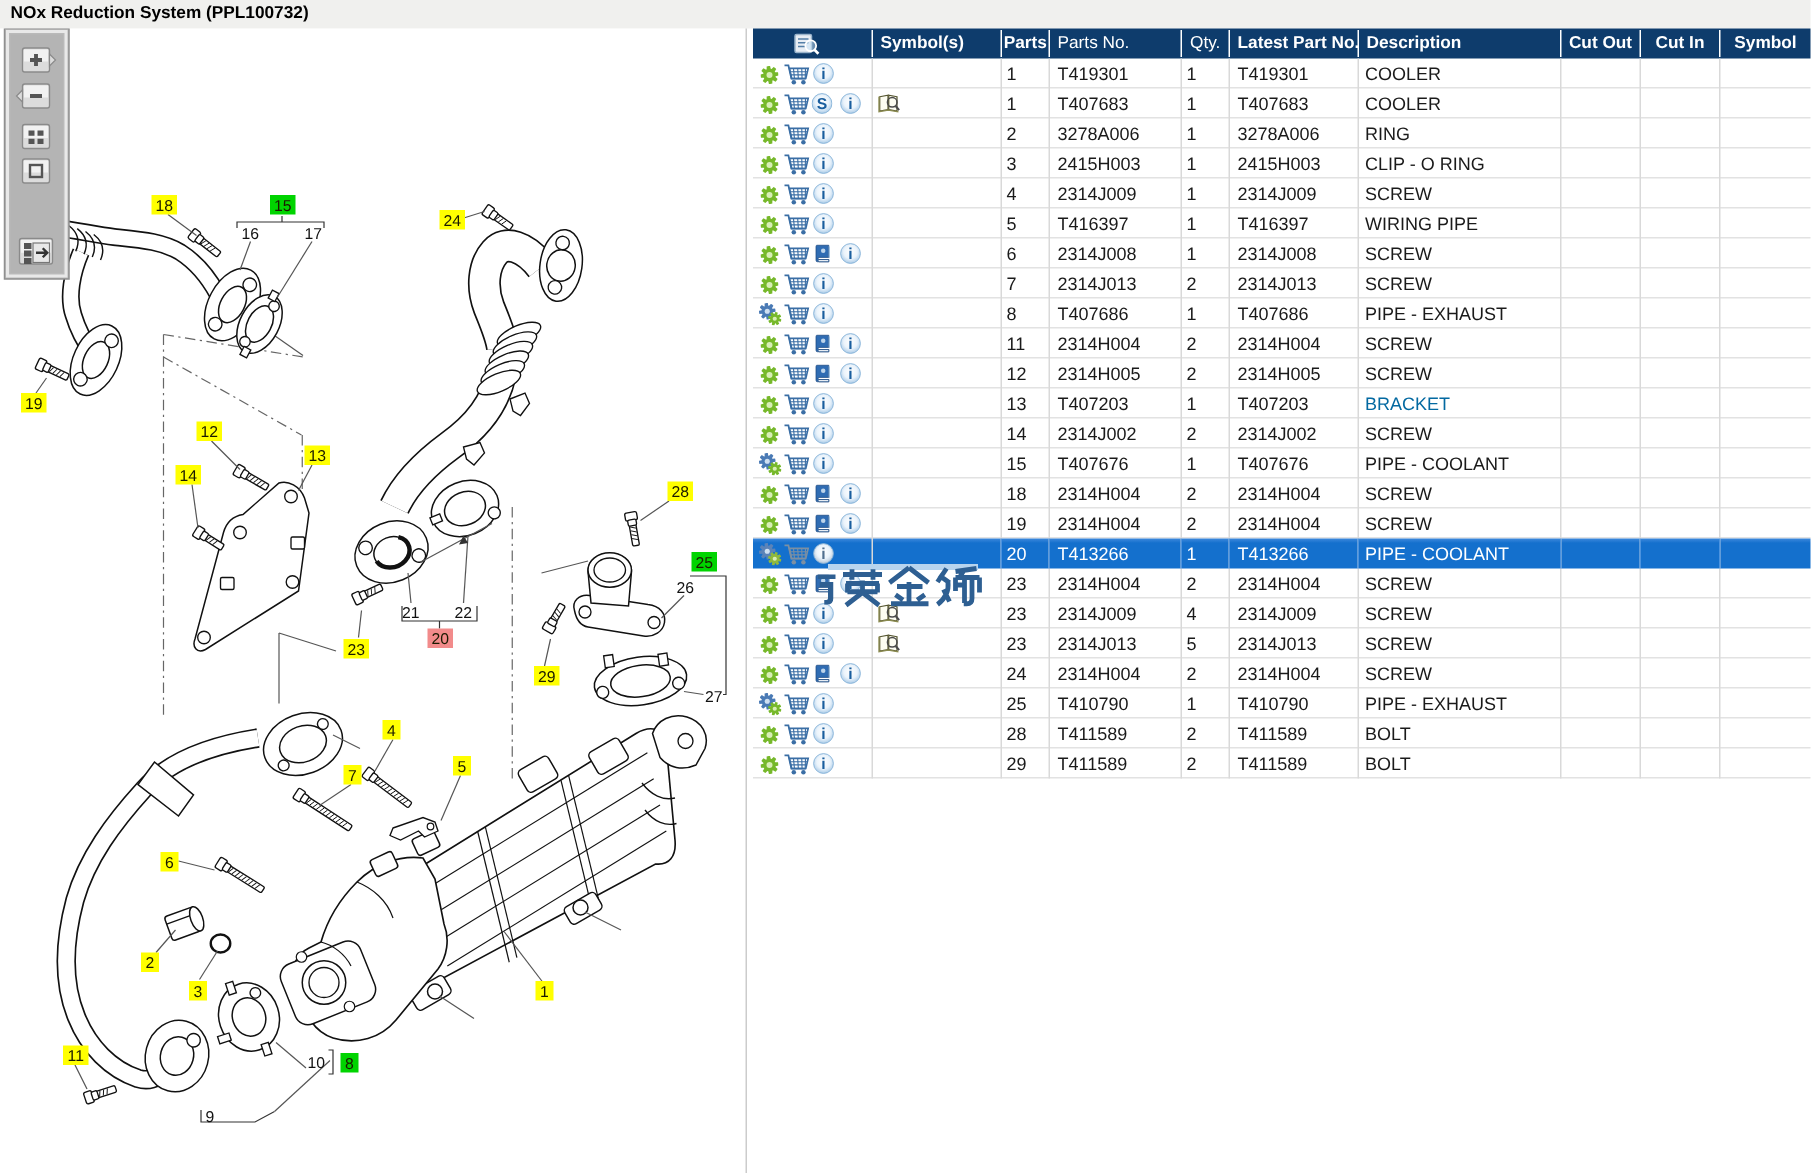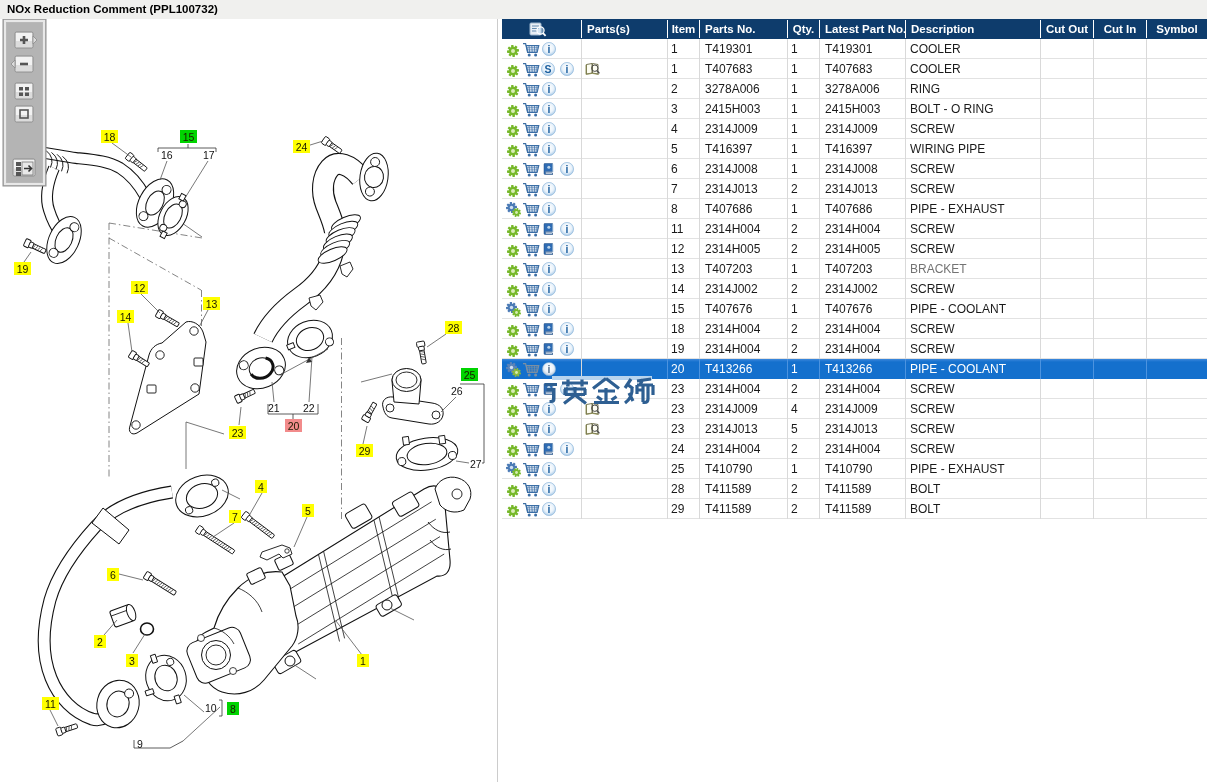--- a/index.html
+++ b/index.html
@@ -1,21 +1,21 @@
 <!DOCTYPE html>
 <html><head><meta charset="utf-8"><title>NOx Reduction System</title>
 <style>
 html,body{margin:0;padding:0;width:1207px;height:782px;overflow:hidden;background:#fff;
 font-family:"Liberation Sans",sans-serif;}
 *{box-sizing:border-box;}
 svg text{font-family:"Liberation Sans",sans-serif;}
 </style></head>
 <body>
 <div style="position:absolute;left:0;top:0;width:1207px;height:19px;background:#f0f0ee;"></div>
-<div style="position:absolute;left:7px;top:0;height:19px;line-height:18px;font-size:11.5px;font-weight:bold;color:#000;">NOx Reduction Comment (PPL100732)</div>
+<div style="position:absolute;left:7px;top:0;height:19px;line-height:18px;font-size:11.5px;font-weight:bold;color:#000;">NOx Reduction System (PPL100732)</div>
 <svg width="497" height="763" viewBox="0 19 497 763" style="position:absolute;left:0;top:19px;">
 <rect x="0" y="19" width="497" height="763" fill="#fff"></rect>
 <line x1="109" y1="223" x2="202" y2="238" stroke="#666" stroke-width="0.8" stroke-dasharray="7 3 1.5 3"></line>
 <line x1="109" y1="223" x2="109" y2="477" stroke="#666" stroke-width="0.8" stroke-dasharray="7 3 1.5 3"></line>
 <line x1="109" y1="238" x2="201" y2="290" stroke="#666" stroke-width="0.8" stroke-dasharray="7 3 1.5 3"></line>
 <line x1="201.5" y1="290" x2="201.5" y2="331" stroke="#666" stroke-width="0.8" stroke-dasharray="7 3 1.5 3"></line>
 <line x1="341.5" y1="338" x2="341.5" y2="521" stroke="#666" stroke-width="0.8" stroke-dasharray="7 3 1.5 3"></line>
 <line x1="172" y1="216" x2="202" y2="237" stroke="#555" stroke-width="0.8"></line>
 <line x1="186" y1="422" x2="186" y2="469" stroke="#555" stroke-width="0.8"></line>
 <line x1="186" y1="422" x2="224" y2="434" stroke="#555" stroke-width="0.8"></line>
@@ -434,27 +434,27 @@
         <rect x="16" y="172" width="5" height="4"></rect>
       </g>
       <rect x="22" y="162" width="11" height="13" fill="#e8e8e8" stroke="#777" stroke-width="0.8"></rect>
       <path d="M 24,168.5 L 31,168.5 M 28.5,165.5 L 31.5,168.5 L 28.5,171.5" stroke="#333" stroke-width="1.6" fill="none"></path>
     </g>
 </svg>
 <div style="position:absolute;left:497px;top:19px;width:1px;height:763px;background:#cccccc;"></div>
 <div style="position:absolute;left:502px;top:19px;width:705px;height:763px;">
 <div style="position:absolute;left:0;top:0;width:705px;height:20px;background:#0e3c6c;"></div>
 <div style="position:absolute;left:79px;top:1px;width:1px;height:18px;background:#fff;"></div>
-<div style="position:absolute;left:85px;top:0;height:20px;line-height:20px;color:#fff;font-weight:bold;font-size:11.5px;">Parts(s)</div>
+<div style="position:absolute;left:85px;top:0;height:20px;line-height:20px;color:#fff;font-weight:bold;font-size:11.5px;">Symbol(s)</div>
 <div style="position:absolute;left:165px;top:1px;width:1px;height:18px;background:#fff;"></div>
-<div style="position:absolute;left:166px;top:0;width:31px;height:20px;line-height:20px;text-align:center;color:#fff;font-weight:bold;font-size:11.5px;">Item</div>
+<div style="position:absolute;left:166px;top:0;width:31px;height:20px;line-height:20px;text-align:center;color:#fff;font-weight:bold;font-size:11.5px;">Parts</div>
 <div style="position:absolute;left:197px;top:1px;width:1px;height:18px;background:#fff;"></div>
-<div style="position:absolute;left:203px;top:0;height:36px;line-height:20px;color:#fff;font-weight:bold;font-size:11.5px;">Parts No.</div>
+<div style="position:absolute;left:203px;top:0;height:36px;line-height:20px;color:#fff;font-weight:normal;font-size:11.5px;">Parts No.</div>
 <div style="position:absolute;left:285px;top:1px;width:1px;height:18px;background:#fff;"></div>
-<div style="position:absolute;left:286px;top:0;width:31px;height:20px;line-height:20px;text-align:center;color:#fff;font-weight:bold;font-size:11.5px;">Qty.</div>
+<div style="position:absolute;left:286px;top:0;width:31px;height:20px;line-height:20px;text-align:center;color:#fff;font-weight:normal;font-size:11.5px;">Qty.</div>
 <div style="position:absolute;left:317px;top:1px;width:1px;height:18px;background:#fff;"></div>
 <div style="position:absolute;left:323px;top:0;height:20px;line-height:20px;color:#fff;font-weight:bold;font-size:11.5px;">Latest Part No.</div>
 <div style="position:absolute;left:403px;top:1px;width:1px;height:18px;background:#fff;"></div>
 <div style="position:absolute;left:409px;top:0;height:20px;line-height:20px;color:#fff;font-weight:bold;font-size:11.5px;">Description</div>
 <div style="position:absolute;left:538px;top:1px;width:1px;height:18px;background:#fff;"></div>
 <div style="position:absolute;left:539px;top:0;width:52px;height:20px;line-height:20px;text-align:center;color:#fff;font-weight:bold;font-size:11.5px;">Cut Out</div>
 <div style="position:absolute;left:591px;top:1px;width:1px;height:18px;background:#fff;"></div>
 <div style="position:absolute;left:592px;top:0;width:52px;height:20px;line-height:20px;text-align:center;color:#fff;font-weight:bold;font-size:11.5px;">Cut In</div>
 <div style="position:absolute;left:644px;top:1px;width:1px;height:18px;background:#fff;"></div>
 <div style="position:absolute;left:645px;top:0;width:60px;height:20px;line-height:20px;text-align:center;color:#fff;font-weight:bold;font-size:11.5px;">Symbol</div>
@@ -572,21 +572,21 @@
           </radialGradient>
         </defs>
 <circle cx="7" cy="7" r="6.6" fill="url(#gi)" stroke="#86b2d8" stroke-width="0.6"></circle>
 <text x="7" y="10.6" font-family="Liberation Serif" font-size="10.5" font-weight="bold" fill="#1a5e9e" text-anchor="middle">i</text>
 </svg></div>
 <div style="position:absolute;left:0;top:79px;width:705px;height:1px;background:#e2e2e2;"></div>
 <div style="position:absolute;left:169px;top:80px;height:20px;line-height:20px;font-size:12px;color:#1a1a1a;white-space:nowrap;">3</div>
 <div style="position:absolute;left:203px;top:80px;height:20px;line-height:20px;font-size:12px;color:#1a1a1a;white-space:nowrap;">2415H003</div>
 <div style="position:absolute;left:289px;top:80px;height:20px;line-height:20px;font-size:12px;color:#1a1a1a;white-space:nowrap;">1</div>
 <div style="position:absolute;left:323px;top:80px;height:20px;line-height:20px;font-size:12px;color:#1a1a1a;white-space:nowrap;">2415H003</div>
-<div style="position:absolute;left:408px;top:80px;height:20px;line-height:20px;font-size:12px;color:#1a1a1a;white-space:nowrap;">BOLT - O RING</div>
+<div style="position:absolute;left:408px;top:80px;height:20px;line-height:20px;font-size:12px;color:#1a1a1a;white-space:nowrap;">CLIP - O RING</div>
 <div style="position:absolute;left:5px;top:84px;"><svg width="12" height="12">
         <path d="M11.4,8.7 L11.0,9.3 L10.5,10.0 L10.0,10.5 L8.3,9.5 L7.9,9.8 L7.9,11.7 L7.2,11.9 L6.4,12.0 L5.6,12.0 L5.2,10.1 L4.6,10.0 L3.3,11.4 L2.7,11.0 L2.0,10.5 L1.5,10.0 L2.5,8.3 L2.2,7.9 L0.3,7.9 L0.1,7.2 L0.0,6.4 L0.0,5.6 L1.9,5.2 L2.0,4.6 L0.6,3.3 L1.0,2.7 L1.5,2.0 L2.0,1.5 L3.7,2.5 L4.1,2.2 L4.1,0.3 L4.8,0.1 L5.6,0.0 L6.4,0.0 L6.8,1.9 L7.4,2.0 L8.7,0.6 L9.3,1.0 L10.0,1.5 L10.5,2.0 L9.5,3.7 L9.8,4.1 L11.7,4.1 L11.9,4.8 L12.0,5.6 L12.0,6.4 L10.1,6.8 L10.0,7.4 Z" fill="#76b82a"></path>
         <circle cx="6.0" cy="6.0" r="2.0" fill="#d8edb6"></circle>
       </svg></div>
 <div style="position:absolute;left:20px;top:83px;"><svg width="18" height="15" viewBox="0 0 18 15">
 <g stroke="#3a6ea5" fill="none" stroke-width="1.2">
 <path d="M1 1.6 L3.6 1.6 L5.6 10.4 L15.2 10.4"></path>
 <path d="M4.3 3.6 L16.8 3.6 L15.2 10.3 L5.8 10.3 Z" stroke-width="1.1"></path>
 <path d="M7 3.8 L7.6 10 M9.8 3.8 L10.2 10 M12.5 3.8 L12.7 10 M15 3.9 L14.8 9.8" stroke-width="0.75"></path>
 <path d="M4.9 5.8 L16.2 5.8 M5.4 7.9 L15.7 7.9" stroke-width="0.75"></path>
@@ -840,21 +840,21 @@
           </radialGradient>
         </defs>
 <circle cx="7" cy="7" r="6.6" fill="url(#gi)" stroke="#86b2d8" stroke-width="0.6"></circle>
 <text x="7" y="10.6" font-family="Liberation Serif" font-size="10.5" font-weight="bold" fill="#1a5e9e" text-anchor="middle">i</text>
 </svg></div>
 <div style="position:absolute;left:0;top:239px;width:705px;height:1px;background:#e2e2e2;"></div>
 <div style="position:absolute;left:169px;top:240px;height:20px;line-height:20px;font-size:12px;color:#1a1a1a;white-space:nowrap;">13</div>
 <div style="position:absolute;left:203px;top:240px;height:20px;line-height:20px;font-size:12px;color:#1a1a1a;white-space:nowrap;">T407203</div>
 <div style="position:absolute;left:289px;top:240px;height:20px;line-height:20px;font-size:12px;color:#1a1a1a;white-space:nowrap;">1</div>
 <div style="position:absolute;left:323px;top:240px;height:20px;line-height:20px;font-size:12px;color:#1a1a1a;white-space:nowrap;">T407203</div>
-<div style="position:absolute;left:408px;top:240px;height:20px;line-height:20px;font-size:12px;color:#737373;white-space:nowrap;">BRACKET</div>
+<div style="position:absolute;left:408px;top:240px;height:20px;line-height:20px;font-size:12px;color:#0369a1;white-space:nowrap;">BRACKET</div>
 <div style="position:absolute;left:5px;top:244px;"><svg width="12" height="12">
         <path d="M11.4,8.7 L11.0,9.3 L10.5,10.0 L10.0,10.5 L8.3,9.5 L7.9,9.8 L7.9,11.7 L7.2,11.9 L6.4,12.0 L5.6,12.0 L5.2,10.1 L4.6,10.0 L3.3,11.4 L2.7,11.0 L2.0,10.5 L1.5,10.0 L2.5,8.3 L2.2,7.9 L0.3,7.9 L0.1,7.2 L0.0,6.4 L0.0,5.6 L1.9,5.2 L2.0,4.6 L0.6,3.3 L1.0,2.7 L1.5,2.0 L2.0,1.5 L3.7,2.5 L4.1,2.2 L4.1,0.3 L4.8,0.1 L5.6,0.0 L6.4,0.0 L6.8,1.9 L7.4,2.0 L8.7,0.6 L9.3,1.0 L10.0,1.5 L10.5,2.0 L9.5,3.7 L9.8,4.1 L11.7,4.1 L11.9,4.8 L12.0,5.6 L12.0,6.4 L10.1,6.8 L10.0,7.4 Z" fill="#76b82a"></path>
         <circle cx="6.0" cy="6.0" r="2.0" fill="#d8edb6"></circle>
       </svg></div>
 <div style="position:absolute;left:20px;top:243px;"><svg width="18" height="15" viewBox="0 0 18 15">
 <g stroke="#3a6ea5" fill="none" stroke-width="1.2">
 <path d="M1 1.6 L3.6 1.6 L5.6 10.4 L15.2 10.4"></path>
 <path d="M4.3 3.6 L16.8 3.6 L15.2 10.3 L5.8 10.3 Z" stroke-width="1.1"></path>
 <path d="M7 3.8 L7.6 10 M9.8 3.8 L10.2 10 M12.5 3.8 L12.7 10 M15 3.9 L14.8 9.8" stroke-width="0.75"></path>
 <path d="M4.9 5.8 L16.2 5.8 M5.4 7.9 L15.7 7.9" stroke-width="0.75"></path>

